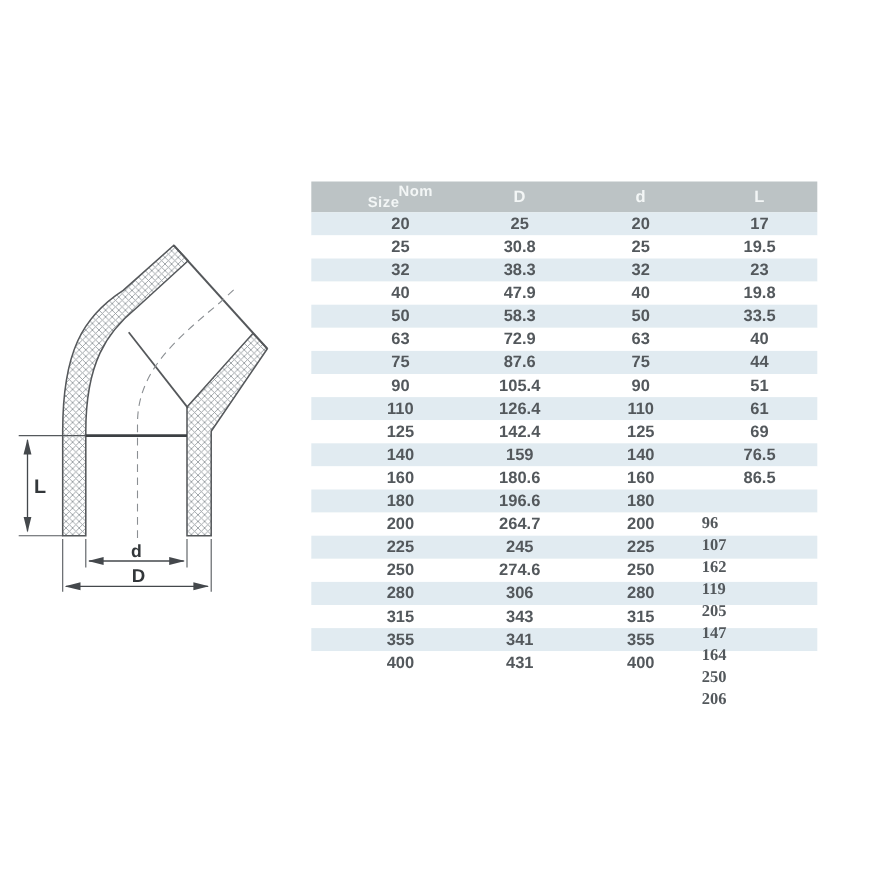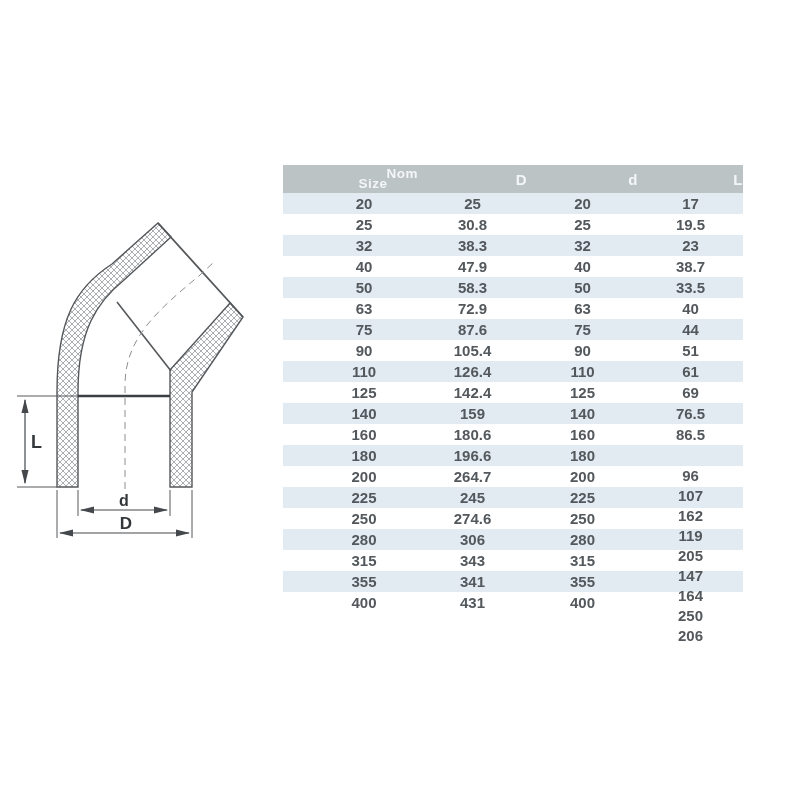--- a/index.html
+++ b/index.html
@@ -12,39 +12,39 @@
   .diagram-wrap { position:absolute; left:10px; top:195px; width:270px; height:360px; }
 
   
   .spec-table { position:absolute; left:283px; top:165px; width:460px; }
   .thead {
     height:28px; background:var(--header-bg,#bcc3c5);
     display:grid; grid-template-columns:135px 109px 111px 105px;
     align-items:center; color:var(--header-text,#f3f6f6);
     font-weight:bold; font-size:15px;
   }
-  .th { text-align:right; letter-spacing:0.5px; }
+  .th { text-align:center; letter-spacing:0.5px; }
   .th.c1 { padding-left:27px; font-size:13.5px; }
   .th.c1 .size { position:relative; top:4px; }
   .th.c1 .nom  { position:relative; top:-6px; margin-left:-1px; }
   .tbody { position:relative; }
   .trow {
     height:21px; display:grid; grid-template-columns:135px 109px 111px 105px;
     align-items:center; font-size:15px; font-weight:bold;
     color:var(--row-text,#53585c); background:#fff;
   }
   .trow:nth-child(odd) { background:var(--row-stripe,#e1ebf1); }
   .cell { text-align:center; }
   .cell.c1 { padding-left:27px; }
   
   .l-drift {
     position:absolute; left:355px; top:301px; width:105px;
     font-size:15px; font-weight:bold; color:var(--row-text,#53585c);
   }
-  .l-drift .dv { height:20px; line-height:20px; text-align:center; }
+  .l-drift .dv { height:20px; line-height:20px; text-align:left;font-family:Liberation Serif, serif; }
 </style>
 </head>
 <body>
 
 <div class="page">
 
   <div class="diagram-wrap">
     <svg width="270" height="360" viewBox="10 195 270 360">
       <defs>
         <pattern id="xh" width="6" height="6" patternUnits="userSpaceOnUse">
@@ -109,21 +109,21 @@
         <div class="trow">
           <div class="cell c1">32</div>
           <div class="cell c2">38.3</div>
           <div class="cell c3">32</div>
           <div class="cell c4">23</div>
         </div>
         <div class="trow">
           <div class="cell c1">40</div>
           <div class="cell c2">47.9</div>
           <div class="cell c3">40</div>
-          <div class="cell c4">38.7</div>
+          <div class="cell c4">19.8</div>
         </div>
         <div class="trow">
           <div class="cell c1">50</div>
           <div class="cell c2">58.3</div>
           <div class="cell c3">50</div>
           <div class="cell c4">33.5</div>
         </div>
         <div class="trow">
           <div class="cell c1">63</div>
           <div class="cell c2">72.9</div>

